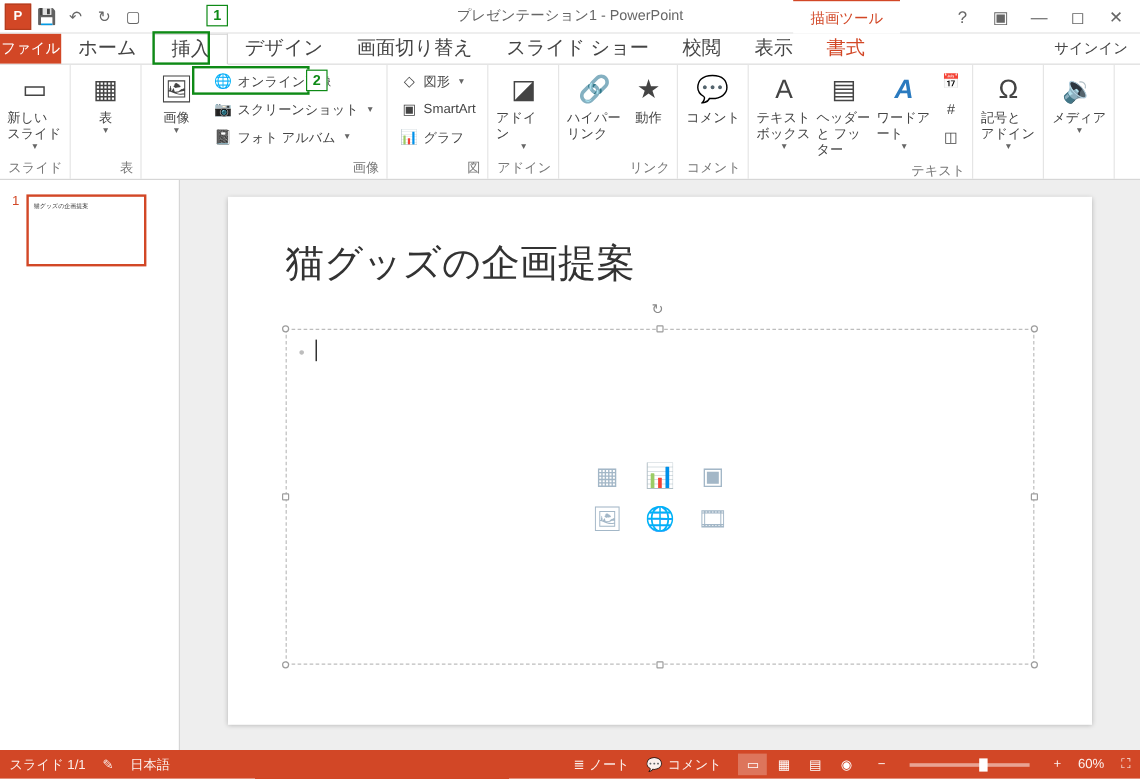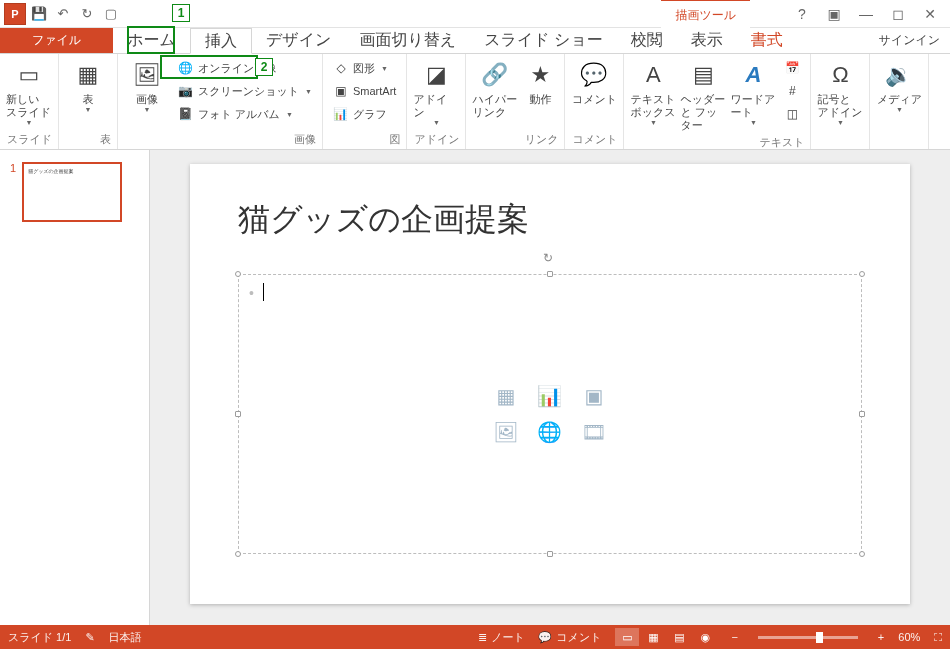--- a/index.html
+++ b/index.html
@@ -10,21 +10,21 @@
 .qat { display: flex; align-items: center; gap: 2px; padding: 0 4px; }
 .qat .icon { width: 22px; height: 22px; display: flex; align-items: center; justify-content: center; font-size: 13px; color: #666; cursor: pointer; }
 .app-icon { width: 22px; height: 22px; background: #d24726; color: #fff; display: flex; align-items: center; justify-content: center; font-size: 11px; font-weight: bold; border: 1px solid #b33d1f; }
 .title-center { position: absolute; left: 50%; transform: translateX(-50%); font-size: 12px; color: #666; }
 .ctx-tab-label { position: absolute; right: 200px; top: 0; height: 28px; background: #fff; color: #d24726; font-size: 12px; padding: 6px 14px 0; border-top: 1px solid #d24726; }
 .winctrls { margin-left: auto; display: flex; gap: 4px; padding-right: 6px; }
 .winctrls .icon { width: 28px; height: 22px; display: flex; align-items: center; justify-content: center; color: #666; font-size: 14px; cursor: pointer; }
 
 
 .tabrow { height: 26px; display: flex; align-items: flex-end; background: #fff; border-bottom: 1px solid #d6d6d6; }
-.filetab { background: #d24726; color: #fff; padding: 5px 32px; height: 26px; display: flex; align-items: center; cursor: pointer; font-size: 12px; }
+.filetab { background: #d24726; color: #fff; padding: 5px 1px; height: 26px; display: flex; align-items: center; cursor: pointer; font-size: 12px; }
 .tab { padding: 4px 14px; height: 26px; display: flex; align-items: center; cursor: pointer; color: #444; font-size: 16px; }
 .tab.active { border: 1px solid #d6d6d6; border-bottom: 1px solid #fff; background: #fff; position: relative; top: 1px; }
 .tab.ctx { color: #d24726; }
 .signin { margin-left: auto; padding: 4px 10px; color: #444; cursor: pointer; font-size: 12px; }
 
 
 .ribbon { height: 96px; background: #fff; border-bottom: 1px solid #d6d6d6; display: flex; }
 .group { display: flex; flex-direction: column; padding: 3px 6px 0; border-right: 1px solid #e5e5e5; }
 .group-body { flex: 1; display: flex; align-items: flex-start; gap: 4px; }
 .group-label { text-align: right; font-size: 11px; color: #777; padding: 2px 0; }
@@ -82,20 +82,21 @@
 <div class="callout c2">2</div>
 
 <div class="titlebar">
   <div class="qat">
     <div class="app-icon">P</div>
     <div class="icon">💾</div>
     <div class="icon">↶</div>
     <div class="icon">↻</div>
     <div class="icon">▢</div>
   </div>
+  <div class="title-center">プレゼンテーション1 - PowerPoint</div>
   <div class="ctx-tab-label">描画ツール</div>
   <div class="winctrls">
     <div class="icon">?</div>
     <div class="icon">▣</div>
     <div class="icon">—</div>
     <div class="icon">◻</div>
     <div class="icon">✕</div>
   </div>
 </div>
 

